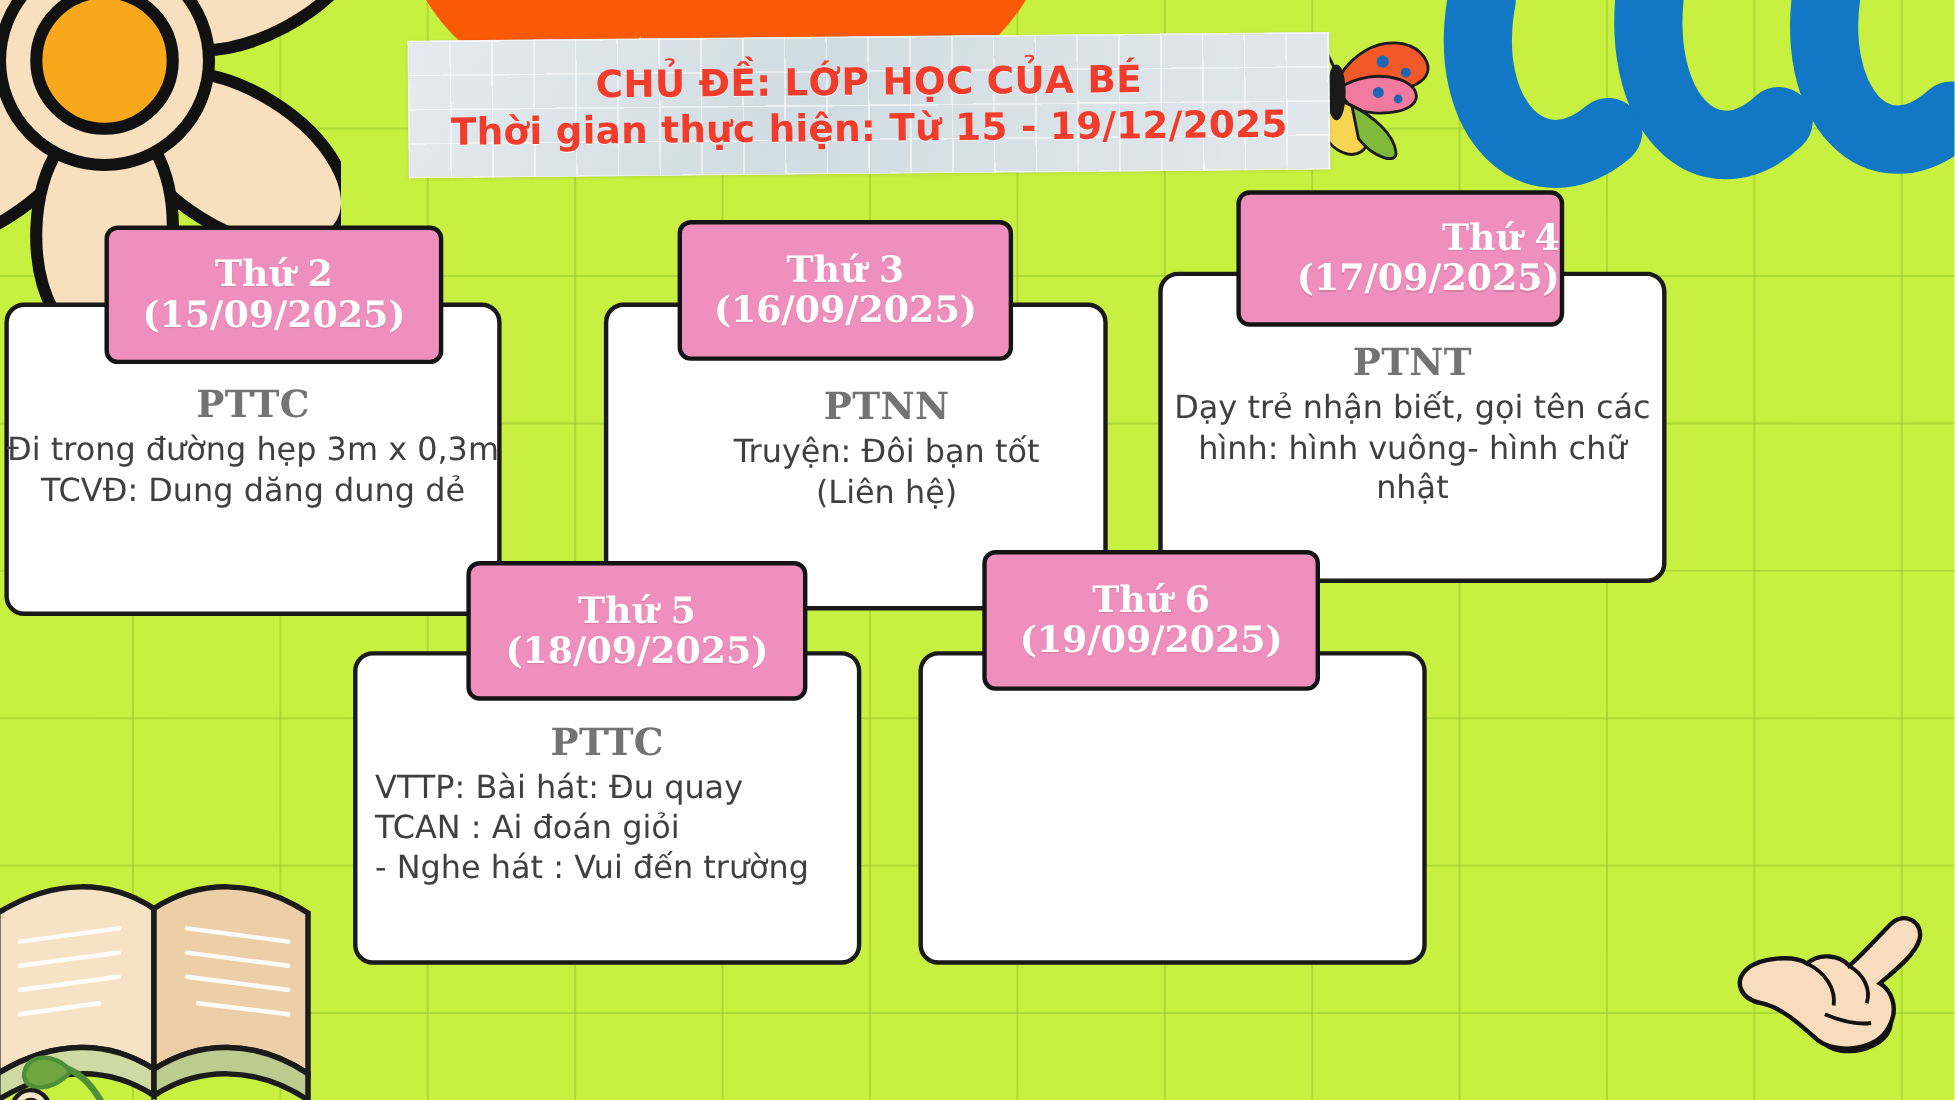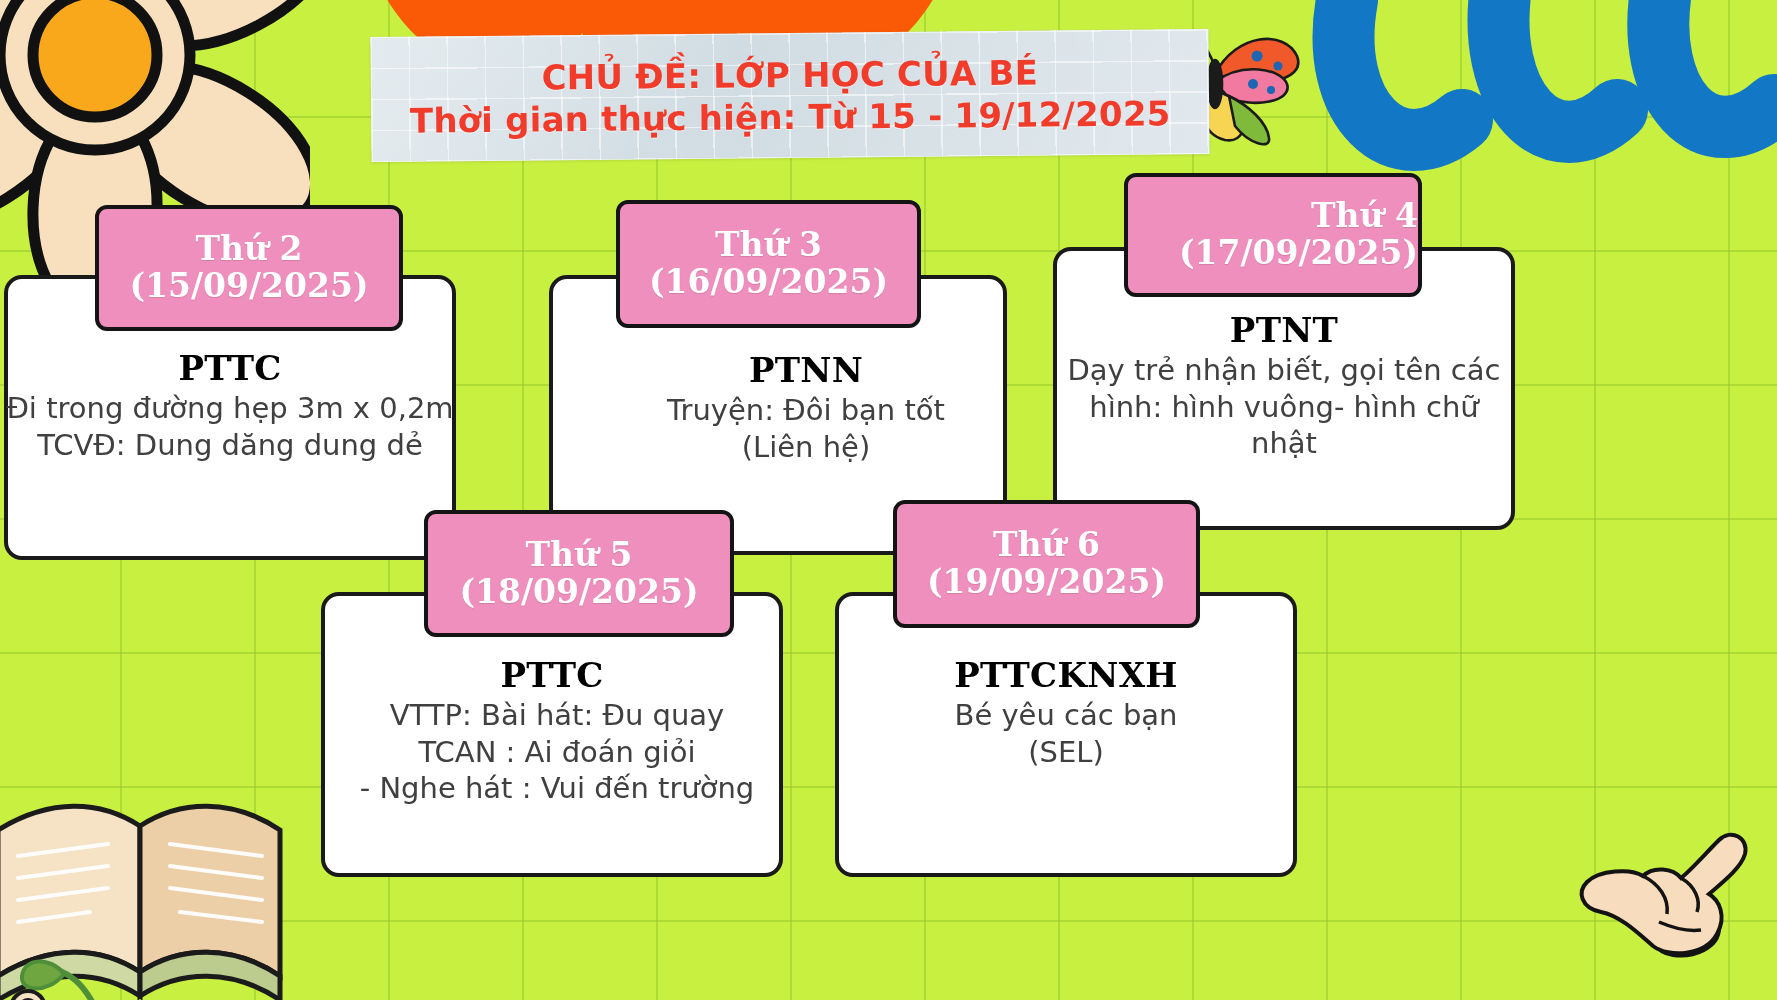--- a/index.html
+++ b/index.html
@@ -91,31 +91,31 @@
     position: absolute;
     left: 10px;
     right: 10px;
     text-align: center;
     color: #17a14b;
   }
   .subject {
     font-family: "DejaVu Serif", serif;
     font-weight: 700;
     font-size: 34px;
-    color: #000000;
+    color: #737373;
     margin-bottom: 2px;
     letter-spacing: .3px;
   }
   .detail {
     font-size: 29px;
     line-height: 1.26;
     color: #404040;
     white-space: pre-line;
   }
-  .detail.left-align { text-align: center; padding-left: 10px; }
+  .detail.left-align { text-align: left; padding-left: 10px; }
 
   
   .day-tab {
     position: absolute;
     background: #ef8fbd;
     border: 4px solid #141414;
     border-radius: 12px;
     box-sizing: border-box;
     display: flex;
     flex-direction: column;
@@ -260,21 +260,21 @@
   </div>
 
   <div class="card" id="card-1"></div>
   <div class="card" id="card-2"></div>
   <div class="card" id="card-3"></div>
   <div class="card" id="card-4"></div>
   <div class="card" id="card-5"></div>
 
   <div class="card-body" id="body-1" style="position:absolute;left:4px;width:452px;top:348px;">
     <div class="subject">PTTC</div>
-    <div class="detail">Đi trong đường hẹp 3m x 0,2m
+    <div class="detail">Đi trong đường hẹp 3m x 0,3m
 TCVĐ: Dung dăng dung dẻ</div>
   </div>
 
   <div class="card-body" id="body-2" style="position:absolute;left:577px;width:458px;top:350px;">
     <div class="subject">PTNN</div>
     <div class="detail">Truyện: Đôi bạn tốt
 (Liên hệ)</div>
   </div>
 
   <div class="card-body" id="body-3" style="position:absolute;left:1063px;width:442px;top:310px;">
@@ -282,25 +282,20 @@
     <div class="detail">Dạy trẻ nhận biết, gọi tên các hình: hình vuông- hình chữ nhật</div>
   </div>
 
   <div class="card-body" id="body-4" style="position:absolute;left:331px;width:442px;top:655px;">
     <div class="subject">PTTC</div>
     <div class="detail left-align">VTTP: Bài hát: Đu quay
 TCAN : Ai đoán giỏi
 - Nghe hát : Vui đến trường</div>
   </div>
 
-  <div class="card-body" id="body-5" style="position:absolute;left:845px;width:442px;top:655px;">
-    <div class="subject">PTTCKNXH</div>
-    <div class="detail">Bé yêu các bạn
-(SEL)</div>
-  </div>
 
   <div class="day-tab" id="tab-1">
     <span class="d1">Thứ 2</span>
     <span class="d2">(15/09/2025)</span>
   </div>
   <div class="day-tab" id="tab-2">
     <span class="d1">Thứ 3</span>
     <span class="d2">(16/09/2025)</span>
   </div>
   <div class="day-tab" id="tab-3">

